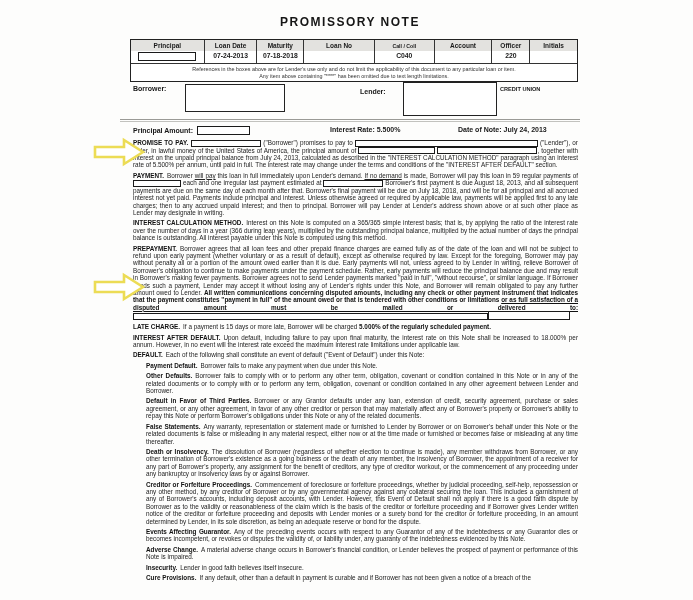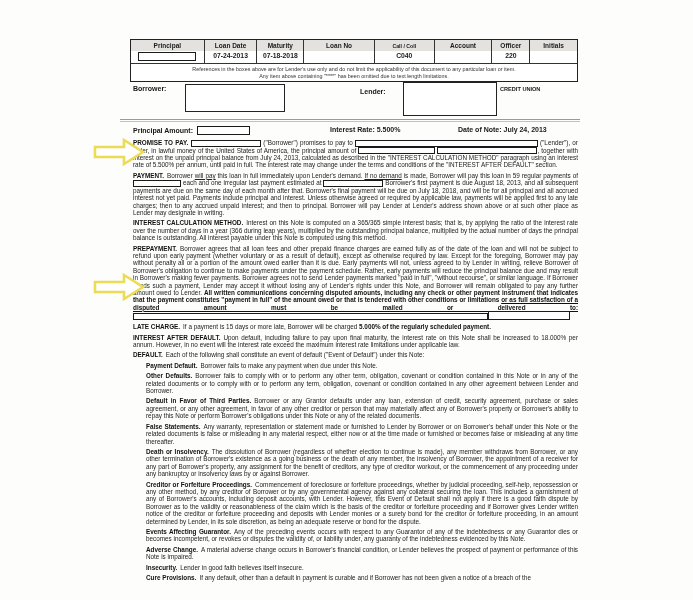--- a/index.html
+++ b/index.html
@@ -89,20 +89,21 @@
   
   .arrow { position: absolute; left: 93px; width: 54px; height: 30px; }
   .arrow-1 { top: 137px; }
   .arrow-2 { top: 272px; }
 </style>
 </head>
 <body>
 
 <div class="page">
 
+  <div class="doc-title">PROMISSORY NOTE</div>
 
   <div class="htable">
     <div class="hcells">
         <div class="hcell">
           <div class="hlbl">Principal</div>
           <div class="hval"><span class="rbox" style="width: 58px; height: 9px;"></span></div>
         </div>
         <div class="hcell">
           <div class="hlbl">Loan Date</div>
           <div class="hval">07-24-2013</div>

